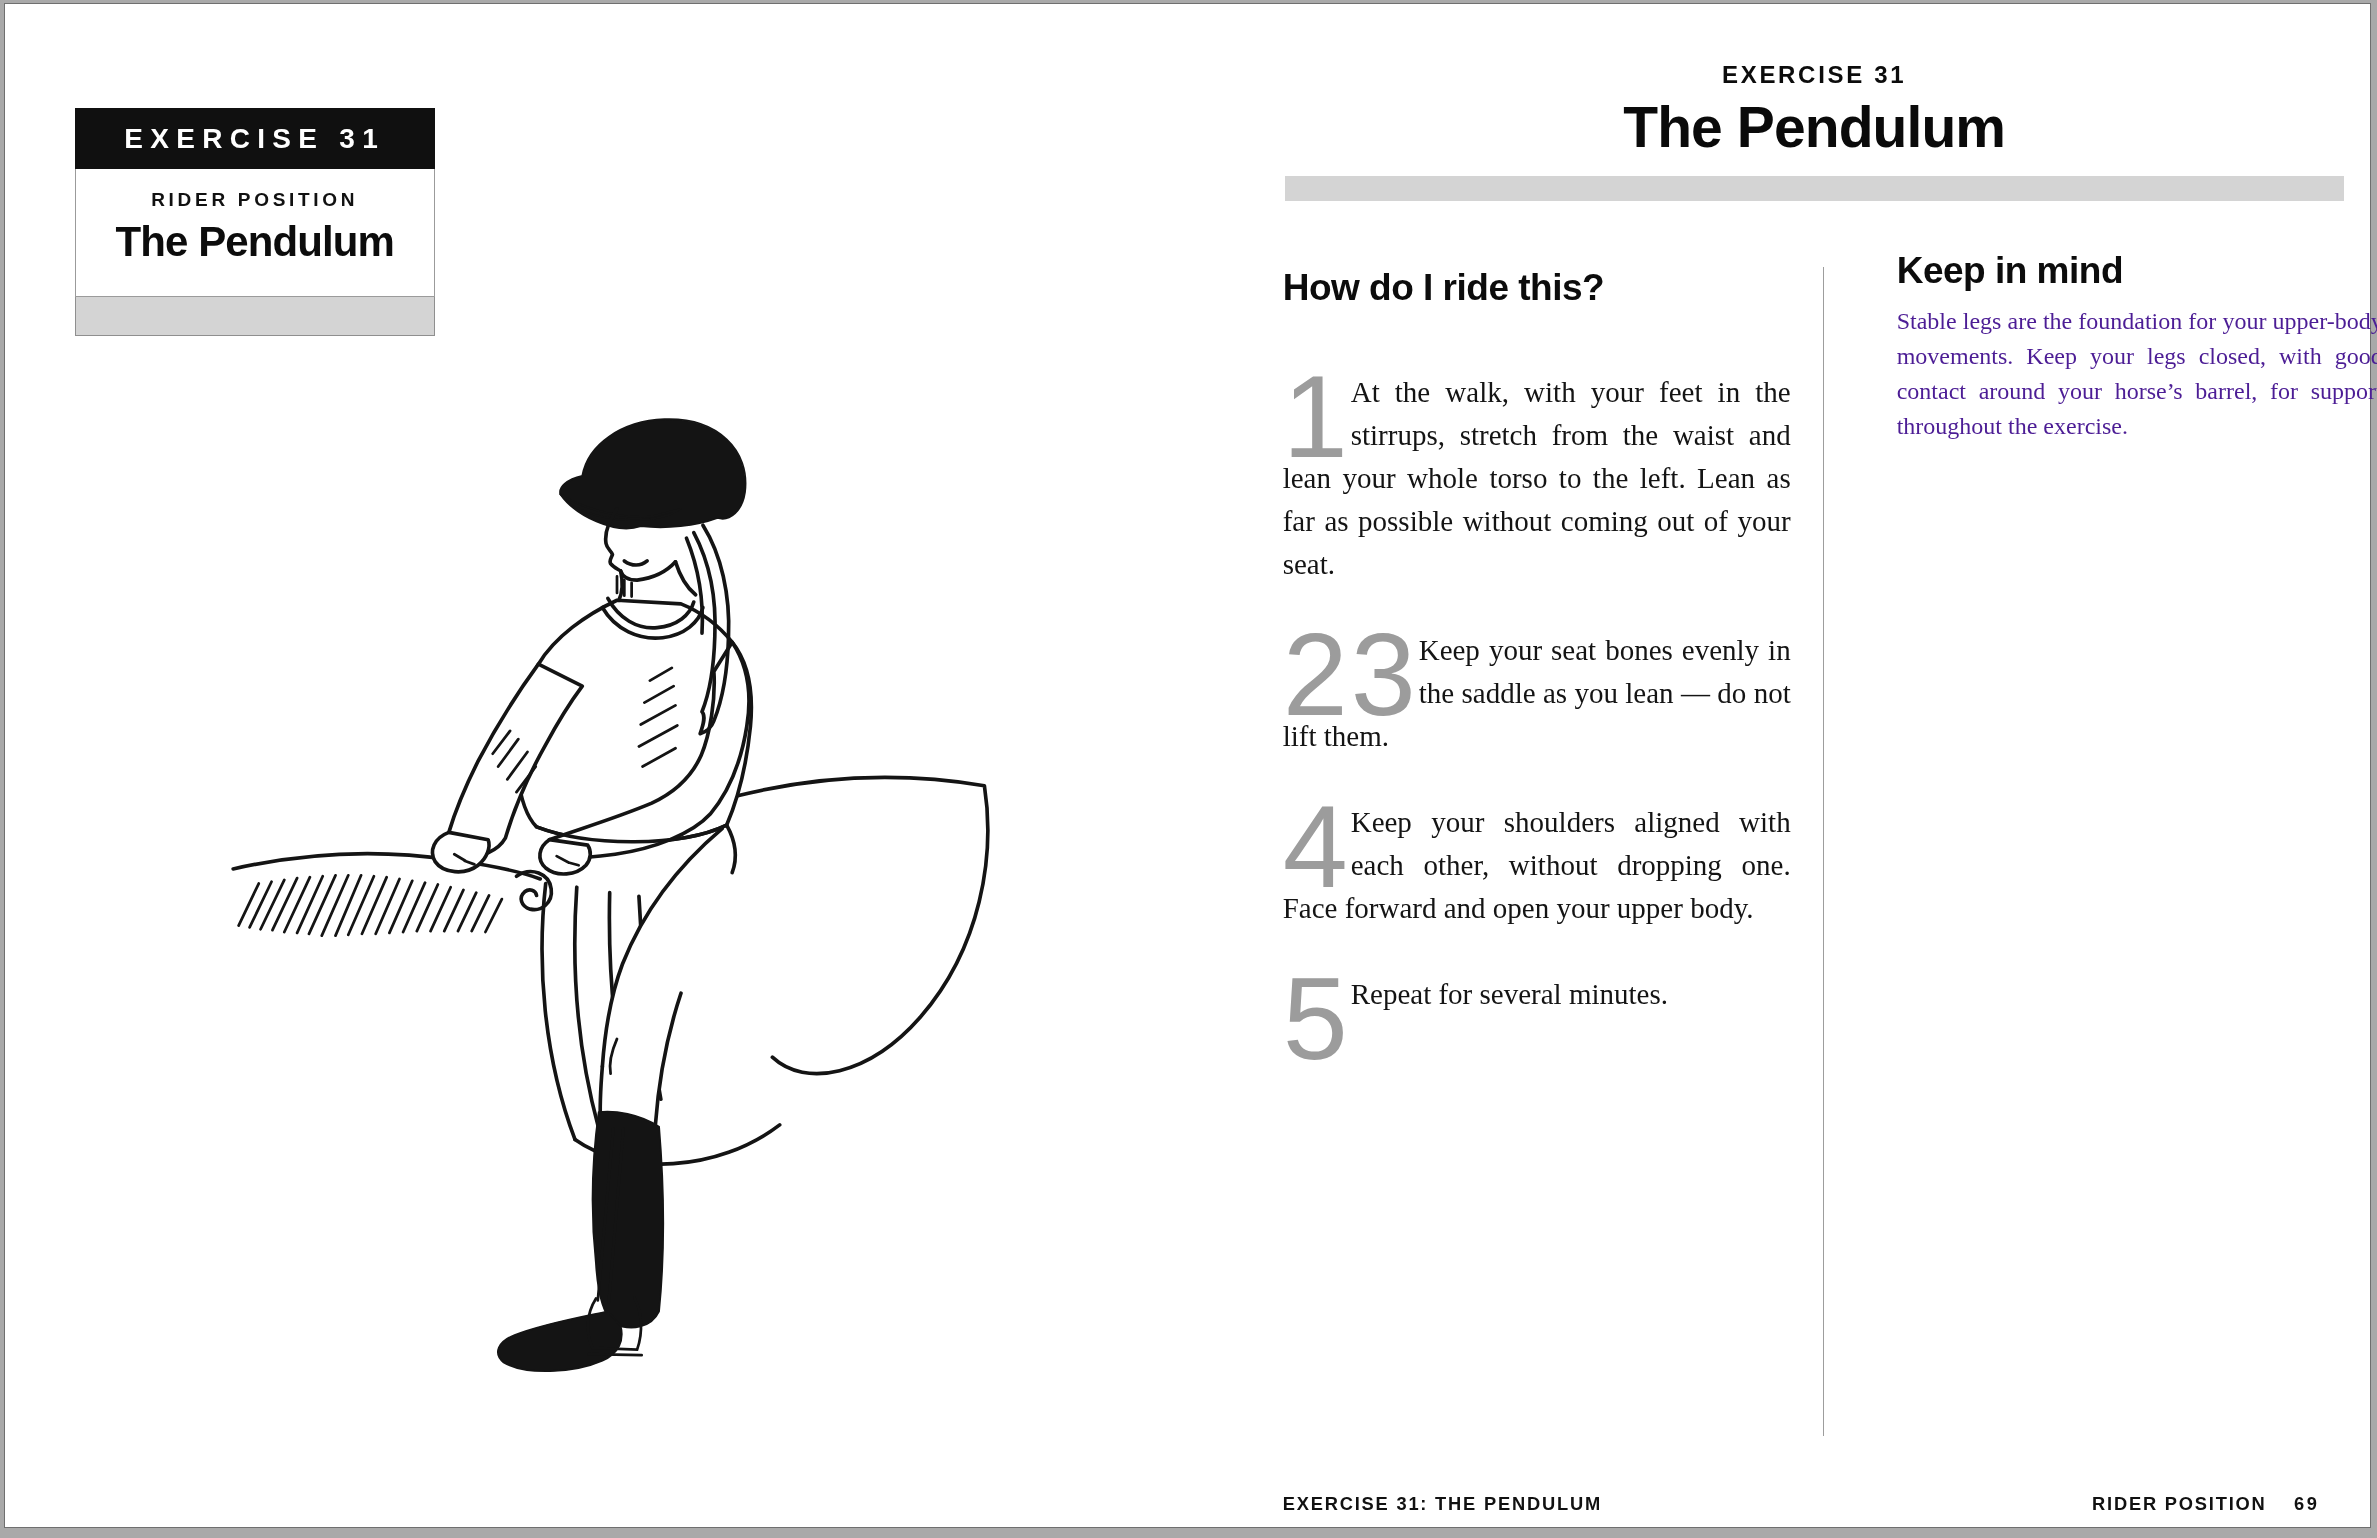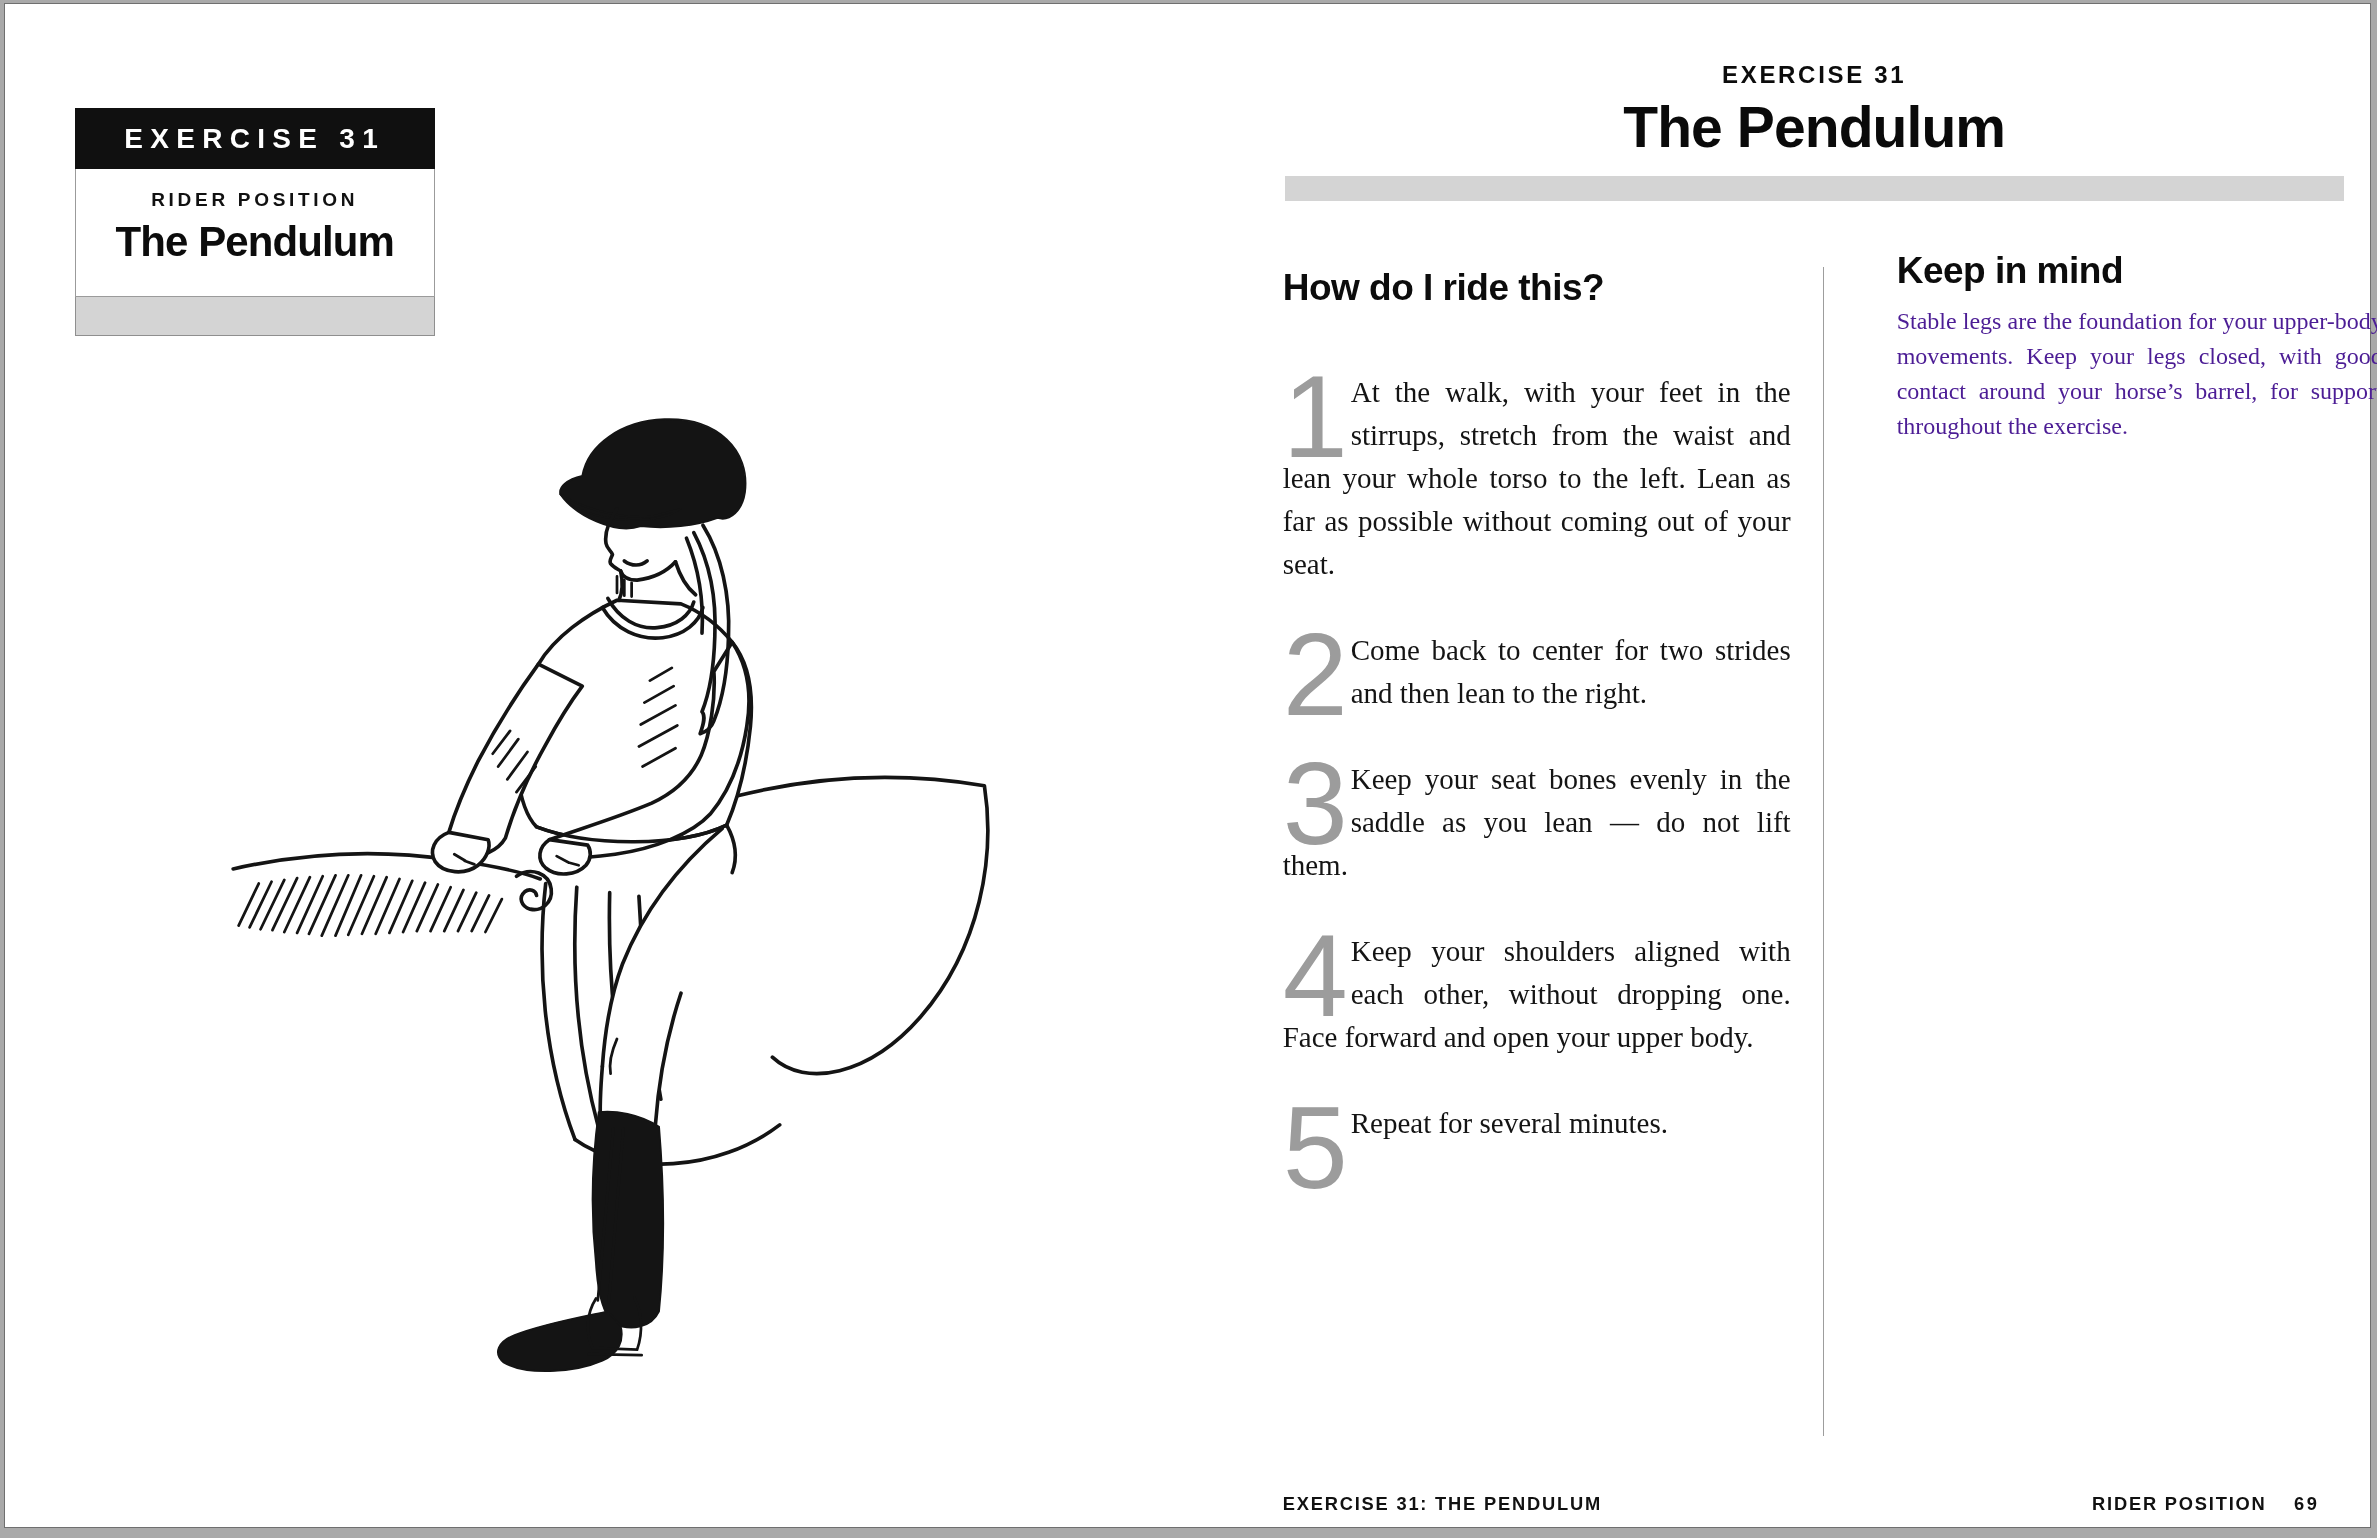--- a/index.html
+++ b/index.html
@@ -177,21 +177,20 @@
 
   <div class="howto">
     <h2>How do I ride this?</h2>
 
     <div class="step">
       <span class="step-num">1</span>
       <span>At the walk, with your feet in the stirrups, stretch from the waist and lean your whole torso to the left. Lean as far as possible without coming out of your seat.</span>
     </div>
     <div class="step">
       <span class="step-num">2</span>
-      <span>Come back to center for two strides and then lean to the right.</span>
     </div>
     <div class="step">
       <span class="step-num">3</span>
       <span>Keep your seat bones evenly in the saddle as you lean — do not lift them.</span>
     </div>
     <div class="step">
       <span class="step-num">4</span>
       <span>Keep your shoulders aligned with each other, without dropping one. Face forward and open your upper body.</span>
     </div>
     <div class="step">

